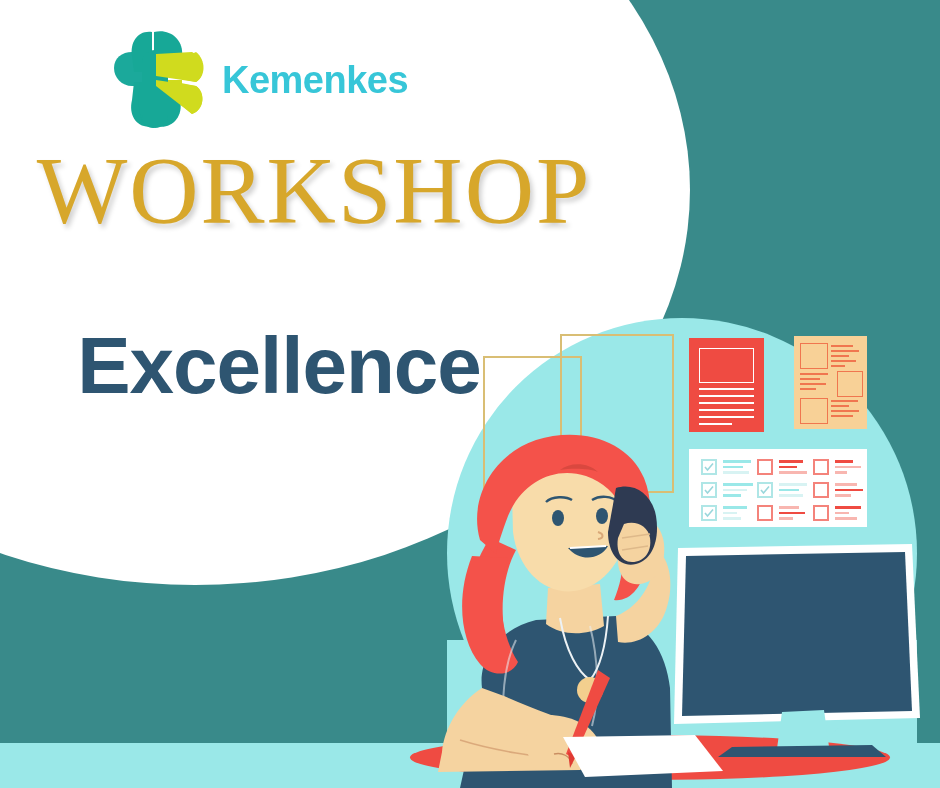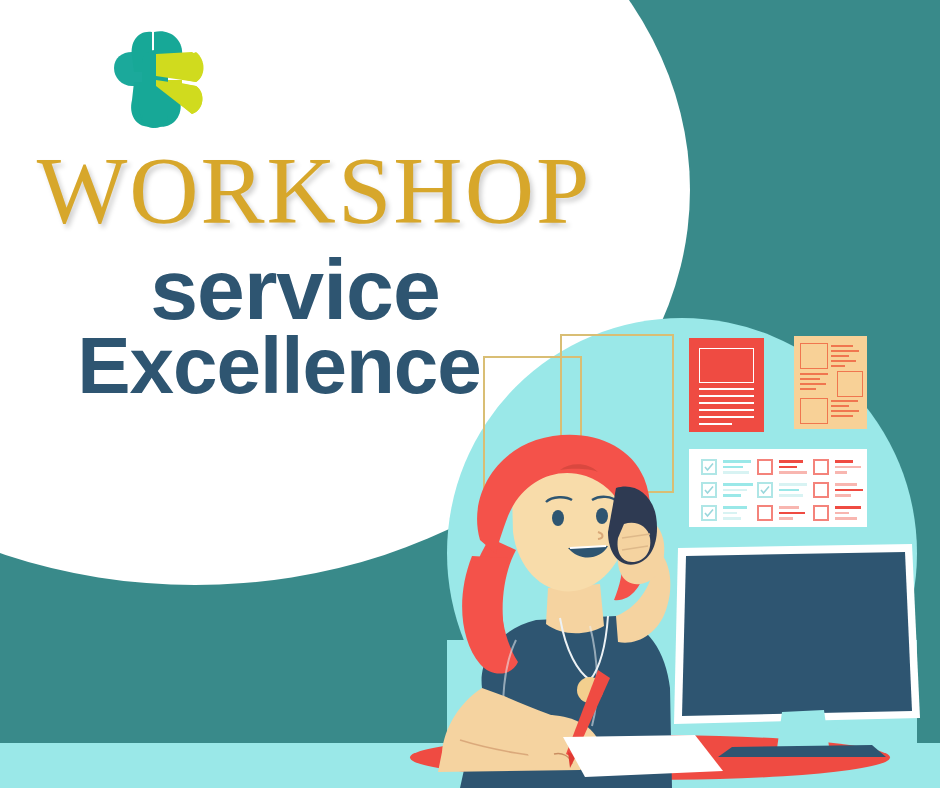--- a/index.html
+++ b/index.html
@@ -353,20 +353,20 @@
 
         <path d="M22 52 L42 52 L42 96 C26 100 16 86 20 70 Z" fill="#17A897"></path>
         <path d="M44 52 L68 70 C72 88 58 100 44 96 Z" fill="#17A897"></path>
         <path d="M28 52 L42 52 L42 98 C30 98 24 86 28 52 Z" fill="#17A897"></path>
         <rect x="30" y="20" width="26" height="78" rx="13" fill="#17A897"></rect>
         <path d="M44 24 L80 22 C92 28 94 46 84 52 L44 46 Z" fill="#D0DB1E"></path>
         <path d="M44 50 L84 56 C94 62 92 80 80 84 L44 56 Z" fill="#D0DB1E"></path>
       </svg>
     </div>
     <div class="logo-text">
+      <span class="logo-kemenkes">Kemenkes</span>
     </div>
   </div>
 
   <div class="headline">WORKSHOP</div>
-  <div class="subline">service</div>
   <div class="subline2">Excellence</div>
 
 </div>
 
 </body></html>

